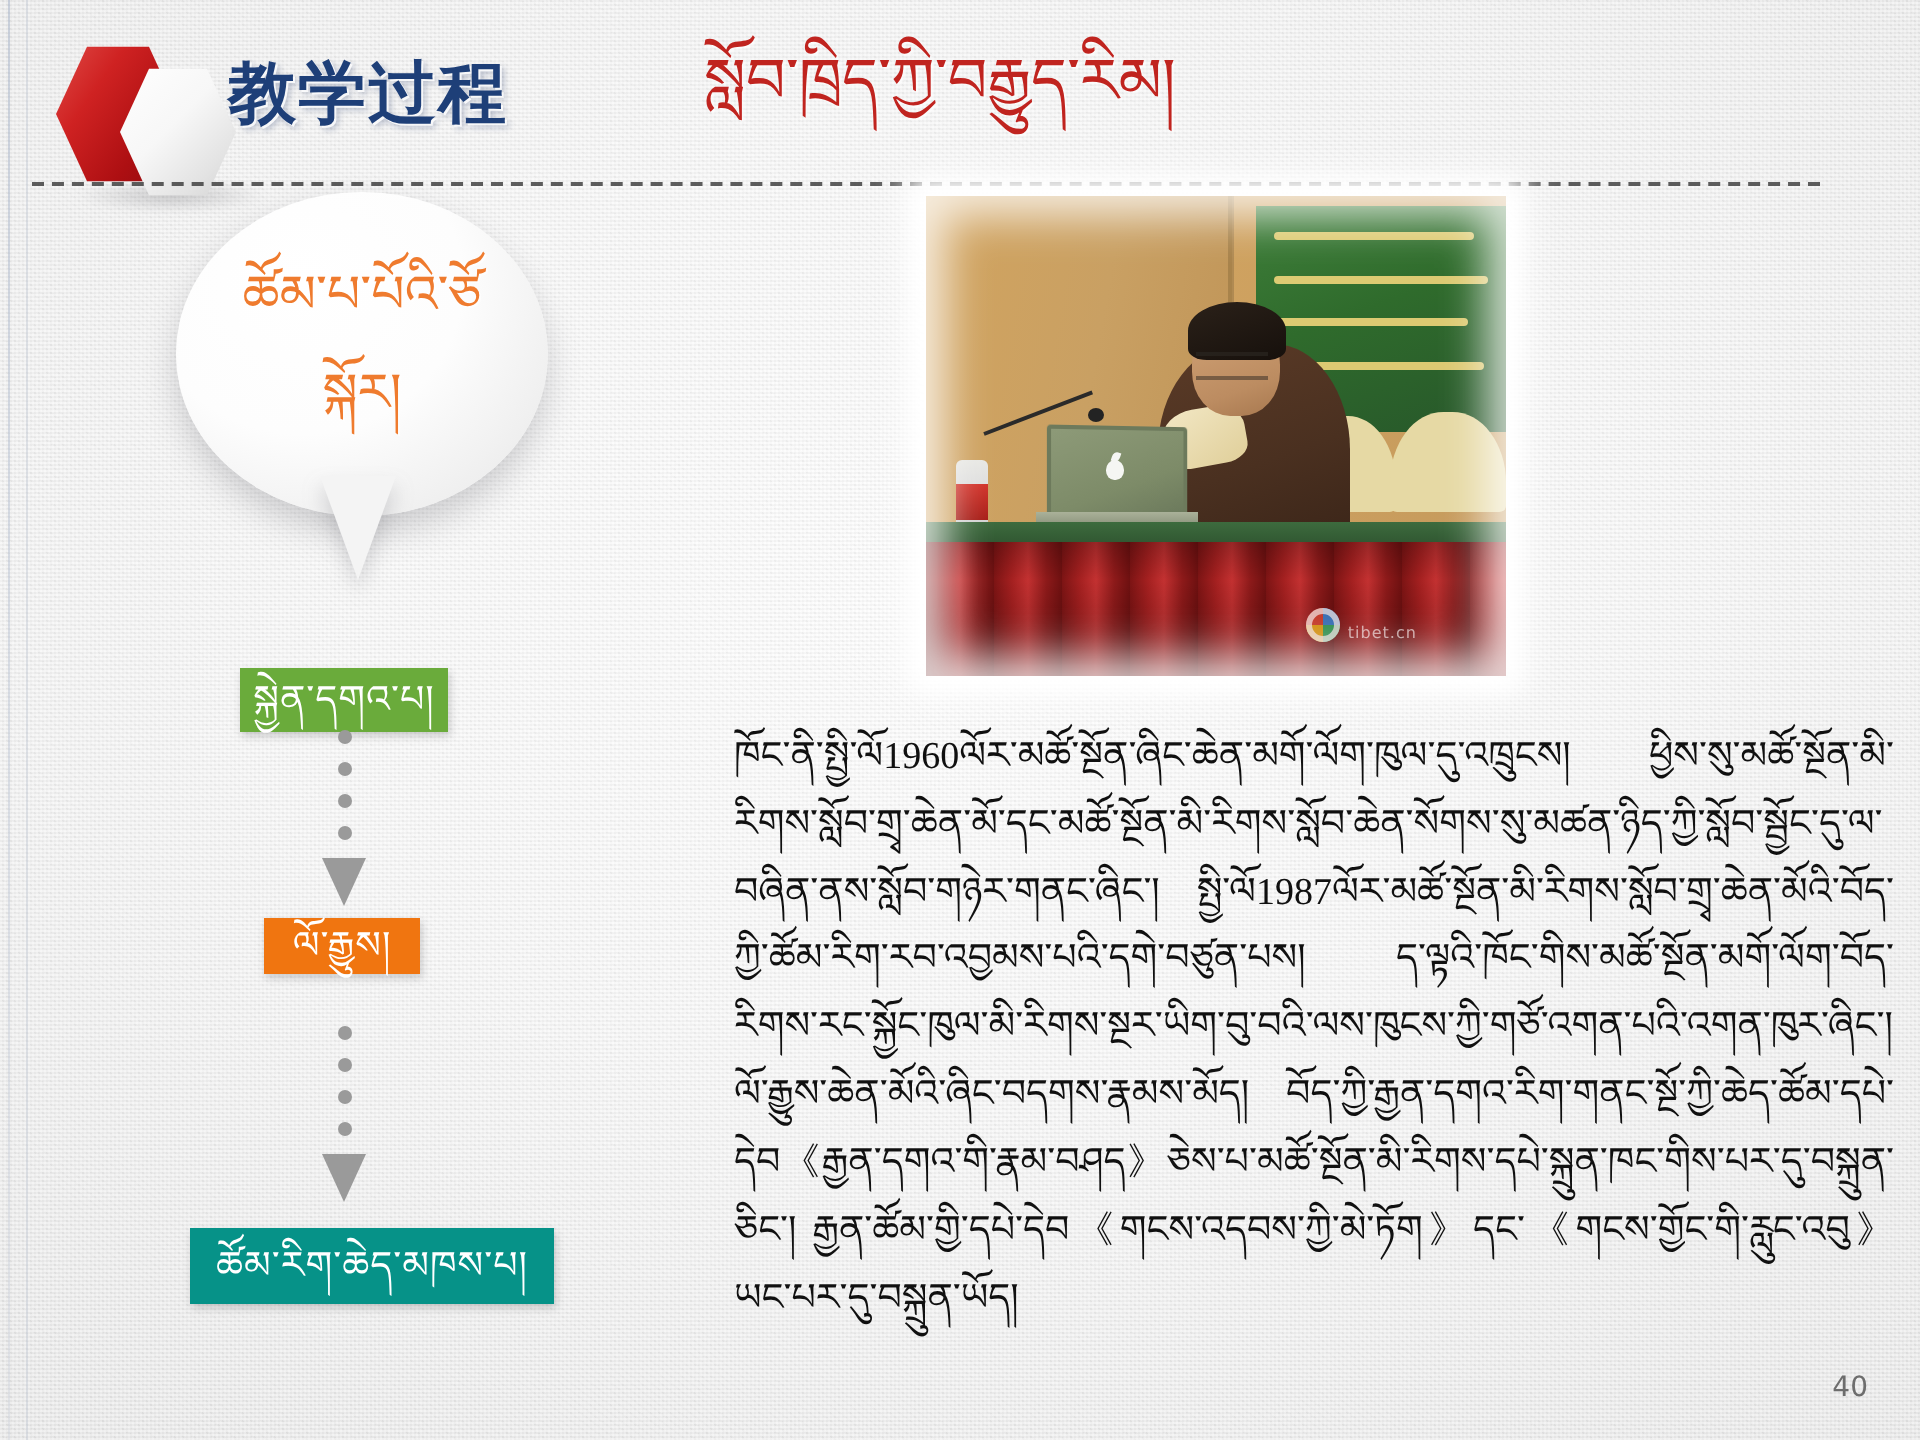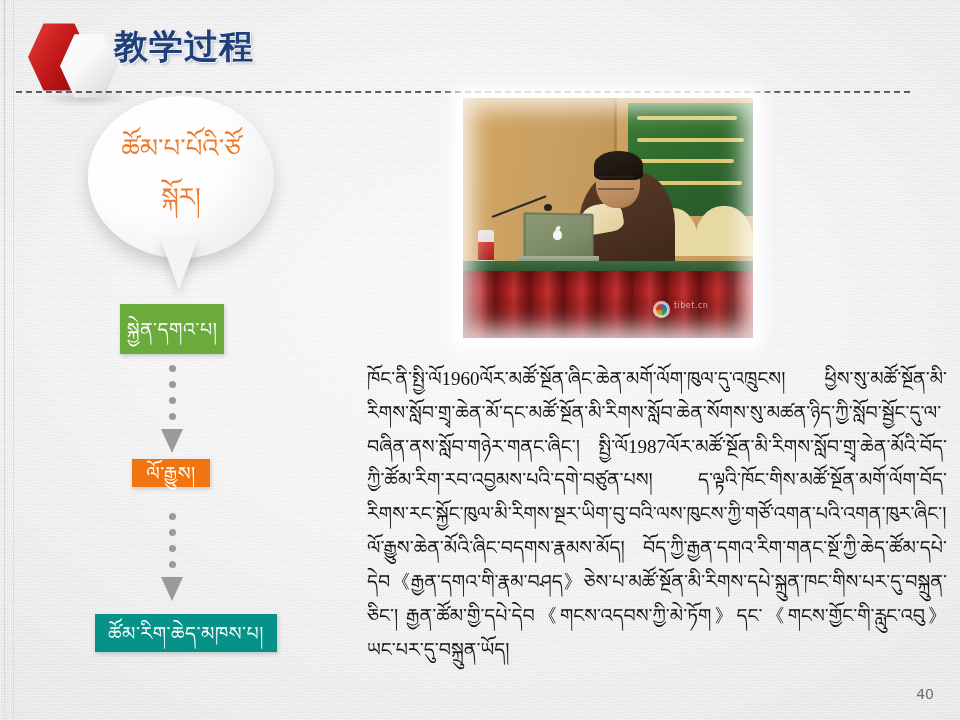--- a/index.html
+++ b/index.html
@@ -143,21 +143,21 @@
     display: flex;
     align-items: center;
     justify-content: center;
     color: #ffffff;
     font-size: 19px;
     line-height: 1.1;
     letter-spacing: .5px;
     box-shadow: 1px 2px 4px rgba(90,90,95,.28);
     white-space: nowrap;
   }
-  .box-1 { left: 120px; top: 304px; width: 104px; height: 50px; background: #6aab3b; }
+  .box-1 { left: 120px; top: 334px; width: 104px; height: 32px; background: #6aab3b; }
   .box-2 { left: 132px; top: 459px; width: 78px;  height: 28px; background: #f07510; }
   .box-3 { left: 95px;  top: 614px; width: 182px; height: 38px; background: #069288; }
 
   .connector { position: absolute; width: 24px; }
   .conn-1 { left: 160px; top: 365px; }
   .conn-2 { left: 160px; top: 513px; }
   .dot {
     width: 7px; height: 7px;
     border-radius: 50%;
     background: #9a9a9a;
@@ -298,21 +298,21 @@
         #7d1414 0px, #a52020 9px, #c33131 17px, #8e1a1a 26px, #6e1010 34px),
       #8b1818;
   }
   .skirt-shade {
     position:absolute; left:0; top:72%; width:100%; height:28%;
     background: linear-gradient(180deg, rgba(0,0,0,.22) 0%, rgba(0,0,0,0) 28%, rgba(0,0,0,.30) 100%);
   }
   .watermark {
     position:absolute; right:9%; bottom:7%;
     width: 74px; height: 20px;
-    display:flex; align-items:flex-start; gap:4px;
+    display:flex; align-items:flex-end; gap:4px;
     opacity:.85;
   }
   .wm-circle {
     width:17px; height:17px; border-radius:50%;
     background: conic-gradient(#2f7fd0 0deg 90deg, #27a55a 90deg 180deg, #e2a612 180deg 270deg, #d0412f 270deg 360deg);
     box-shadow: inset 0 0 0 3px rgba(255,255,255,.75);
   }
   .wm-text {
     font-size: 8px; color: rgba(255,255,255,.7); letter-spacing:.5px;
   }
@@ -351,20 +351,21 @@
   <div class="edge-left2"></div>
 
   <div class="logo-wrap">
     <div class="logo-shadow"></div>
     <div class="hex hex-red"></div>
     <div class="hex hex-white"></div>
   </div>
 
   <div class="head-cn">教学过程</div>
 
+  <div class="title-tib">སློབ་ཁྲིད་ཀྱི་བརྒྱུད་རིམ།</div>
 
   <div class="dash-rule"></div>
 
   <div class="bubble"></div>
   <div class="bubble-tail"></div>
   <div class="bubble-text">
     <div>ཚོམ་པ་པོའི་ཙོ</div>
     <div>སྐོར།</div>
   </div>
 

